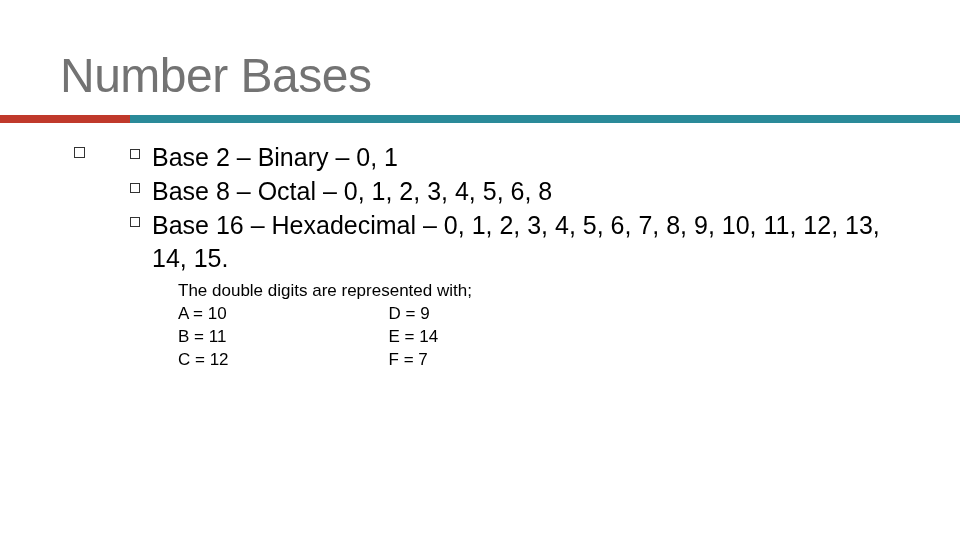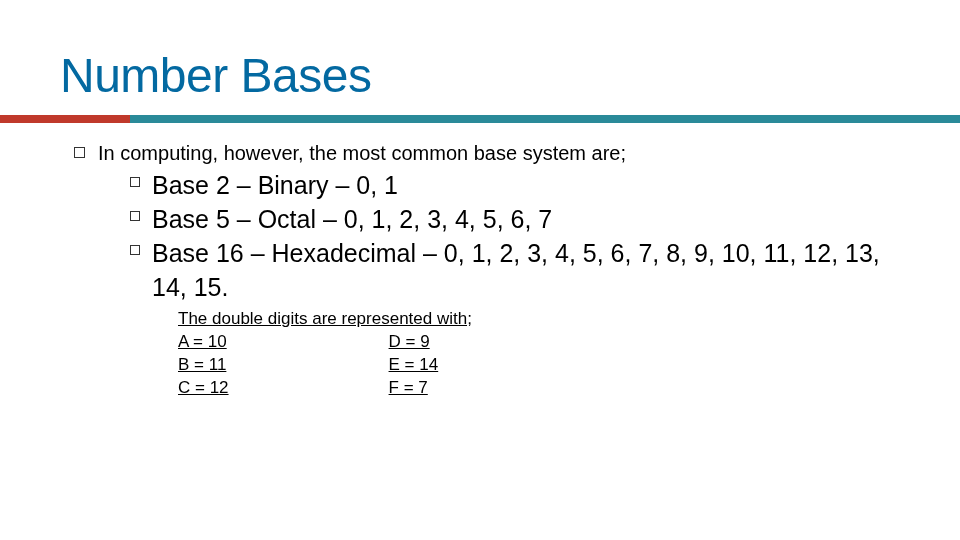--- a/index.html
+++ b/index.html
@@ -11,21 +11,21 @@
     color: #000;
     position: relative;
     overflow: hidden;
   }
   .slide {
     padding: 48px 60px 0 60px;
   }
   .title {
     font-size: 48px;
     font-weight: 400;
-    color: #0369a1;
+    color: #737373;
     margin-bottom: 12px;
     letter-spacing: -0.5px;
   }
   .rule {
     position: relative;
     height: 8px;
     margin-left: -60px;
     margin-right: -60px;
     margin-bottom: 18px;
   }
@@ -88,21 +88,20 @@
     width: 8px;
     height: 8px;
     border: 1.5px solid #333;
     background: transparent;
   }
   .note {
     padding-left: 80px;
     font-size: 17px;
     line-height: 1.35;
     margin-top: 4px;
-    text-decoration: underline;
   }
   .note-cols {
     display: flex;
     gap: 160px;
     align-items: flex-end;
   }
   .note-col div {
     white-space: nowrap;
   }
 </style>
@@ -112,24 +111,23 @@
 <div class="slide">
   <h1 class="title">Number Bases</h1>
   <div class="rule">
     <div class="red"></div>
     <div class="teal"></div>
   </div>
 
   <div class="content">
     <ul class="main">
       <li>
-        <span>In computing, however, the most common base system are;</span>
         <ul class="sub">
           <li>Base 2 – Binary – 0, 1</li>
-          <li>Base 5 – Octal – 0, 1, 2, 3, 4, 5, 6, 7</li>
+          <li>Base 8 – Octal – 0, 1, 2, 3, 4, 5, 6, 8</li>
           <li>Base 16 – Hexadecimal – 0, 1, 2, 3, 4, 5, 6, 7, 8, 9, 10, 11, 12, 13, 14, 15.</li>
         </ul>
         <div class="note">
           <div>The double digits are represented with;</div>
           <div class="note-cols">
             <div class="note-col">
               <div>A = 10</div>
               <div>B = 11</div>
               <div>C = 12</div>
             </div>

